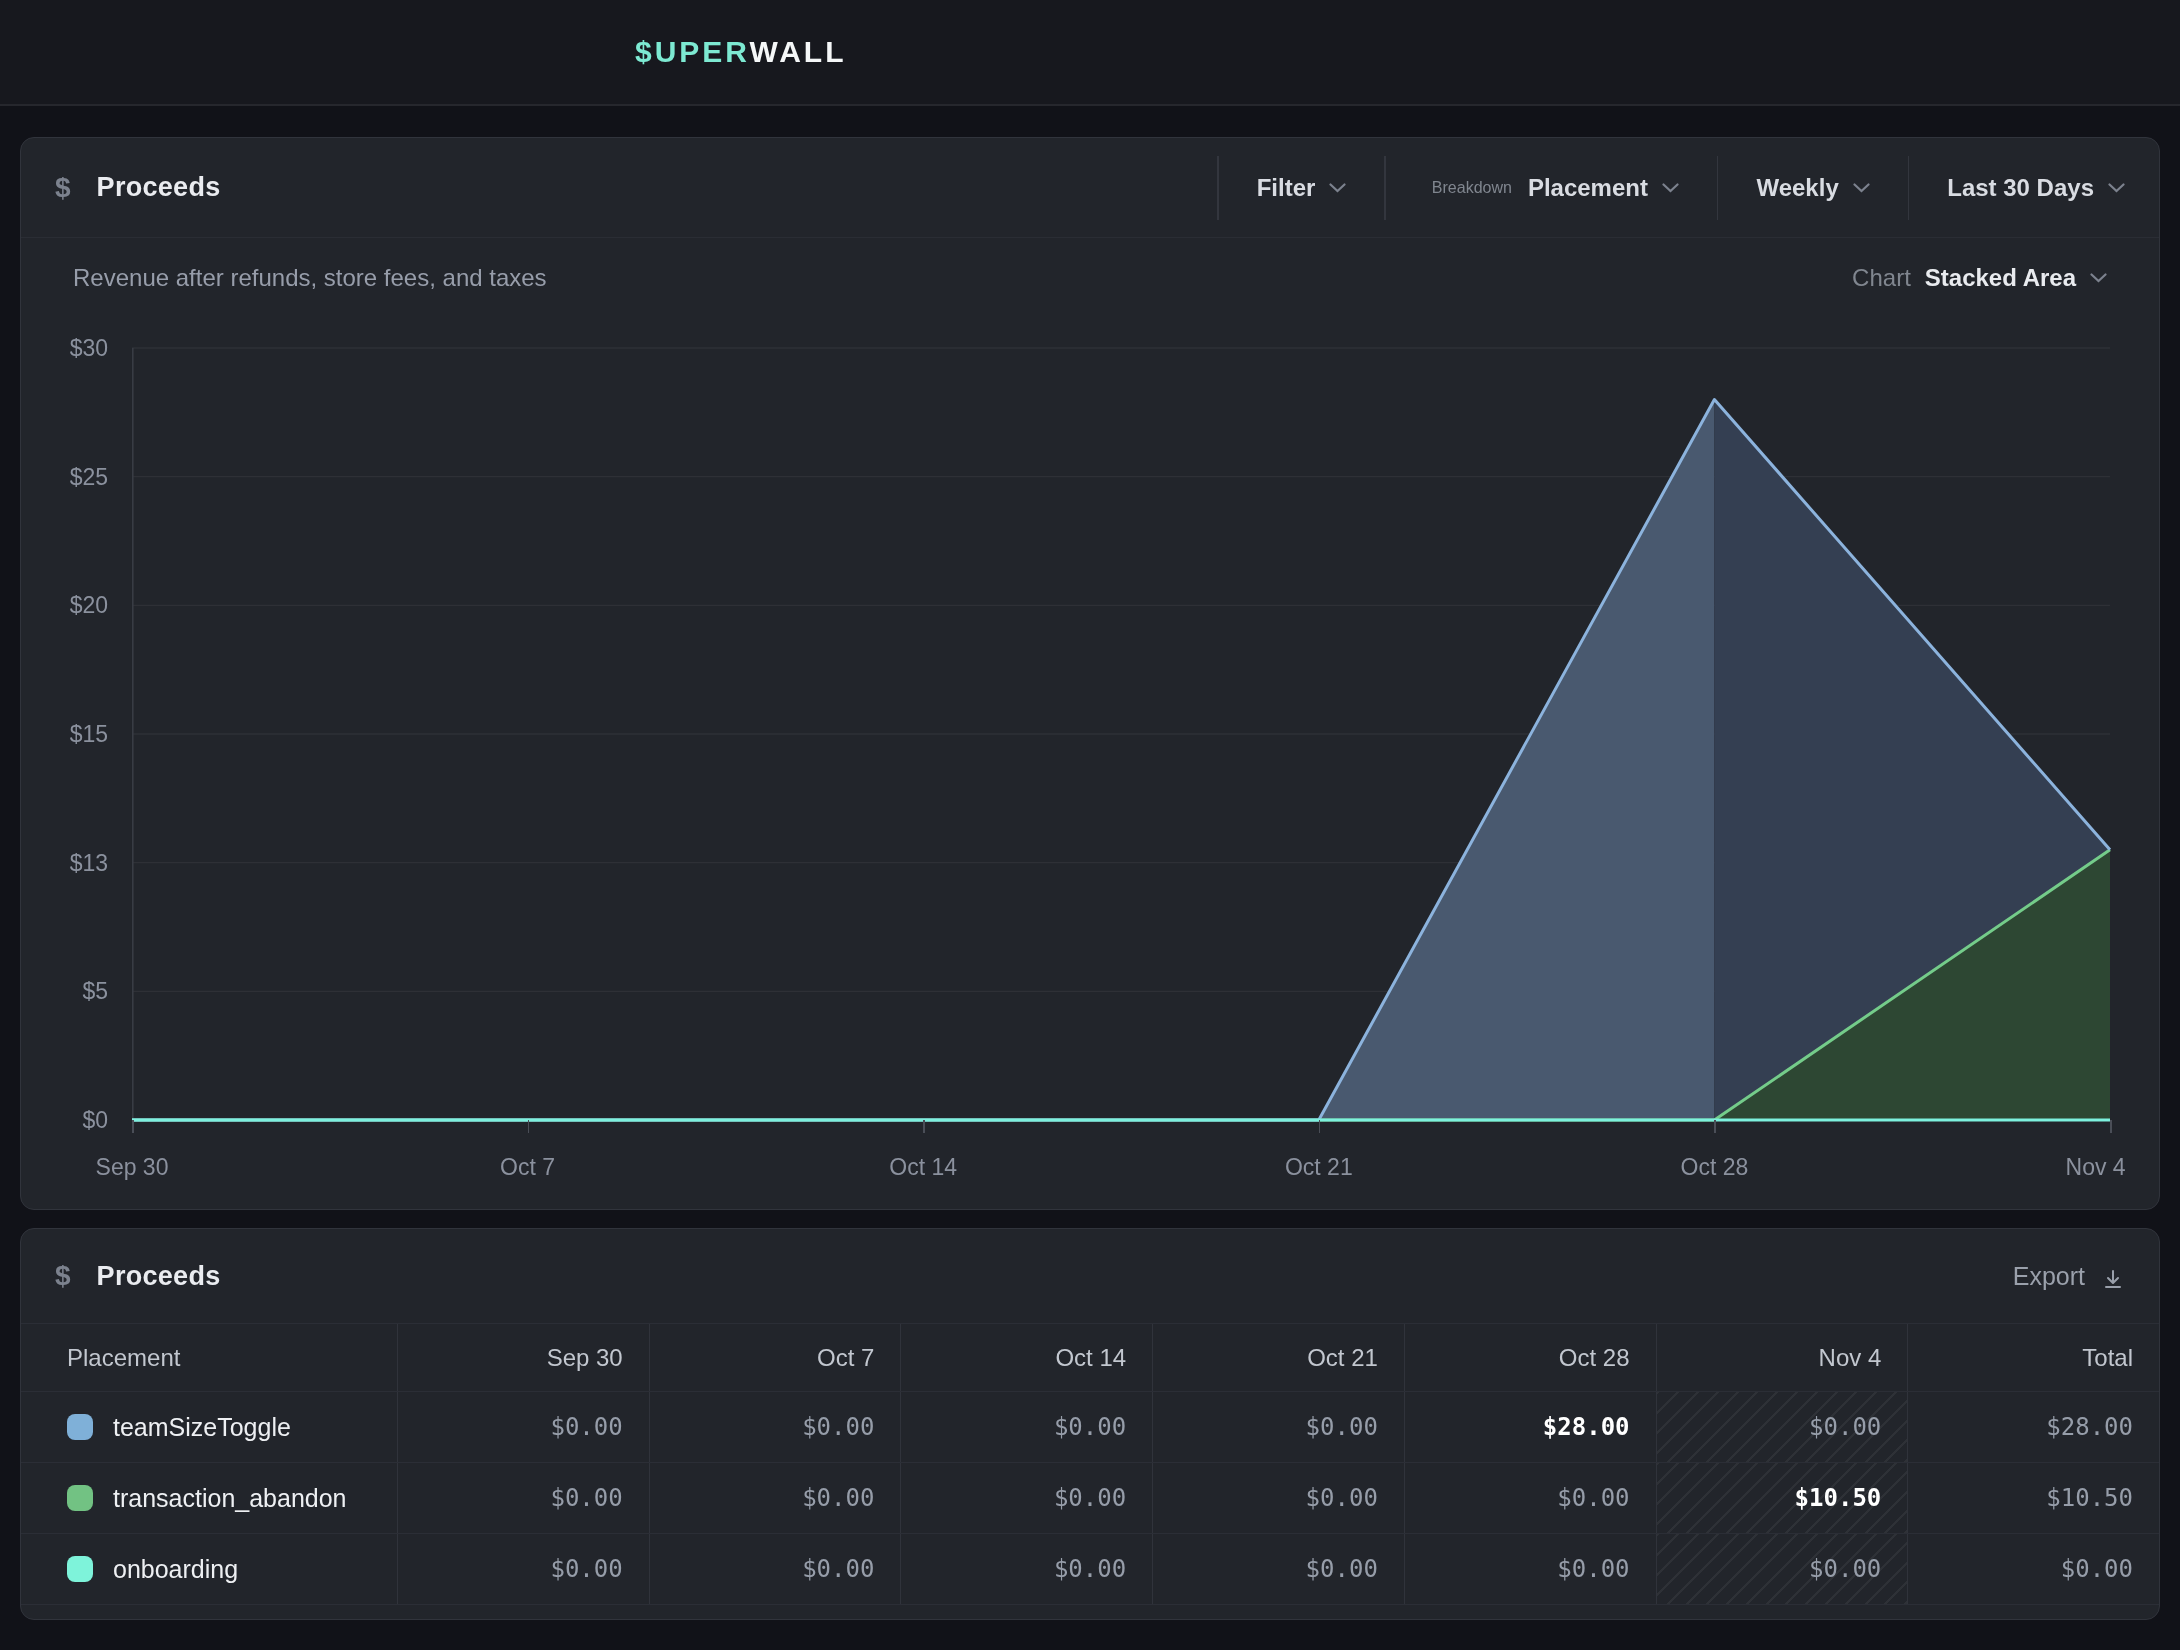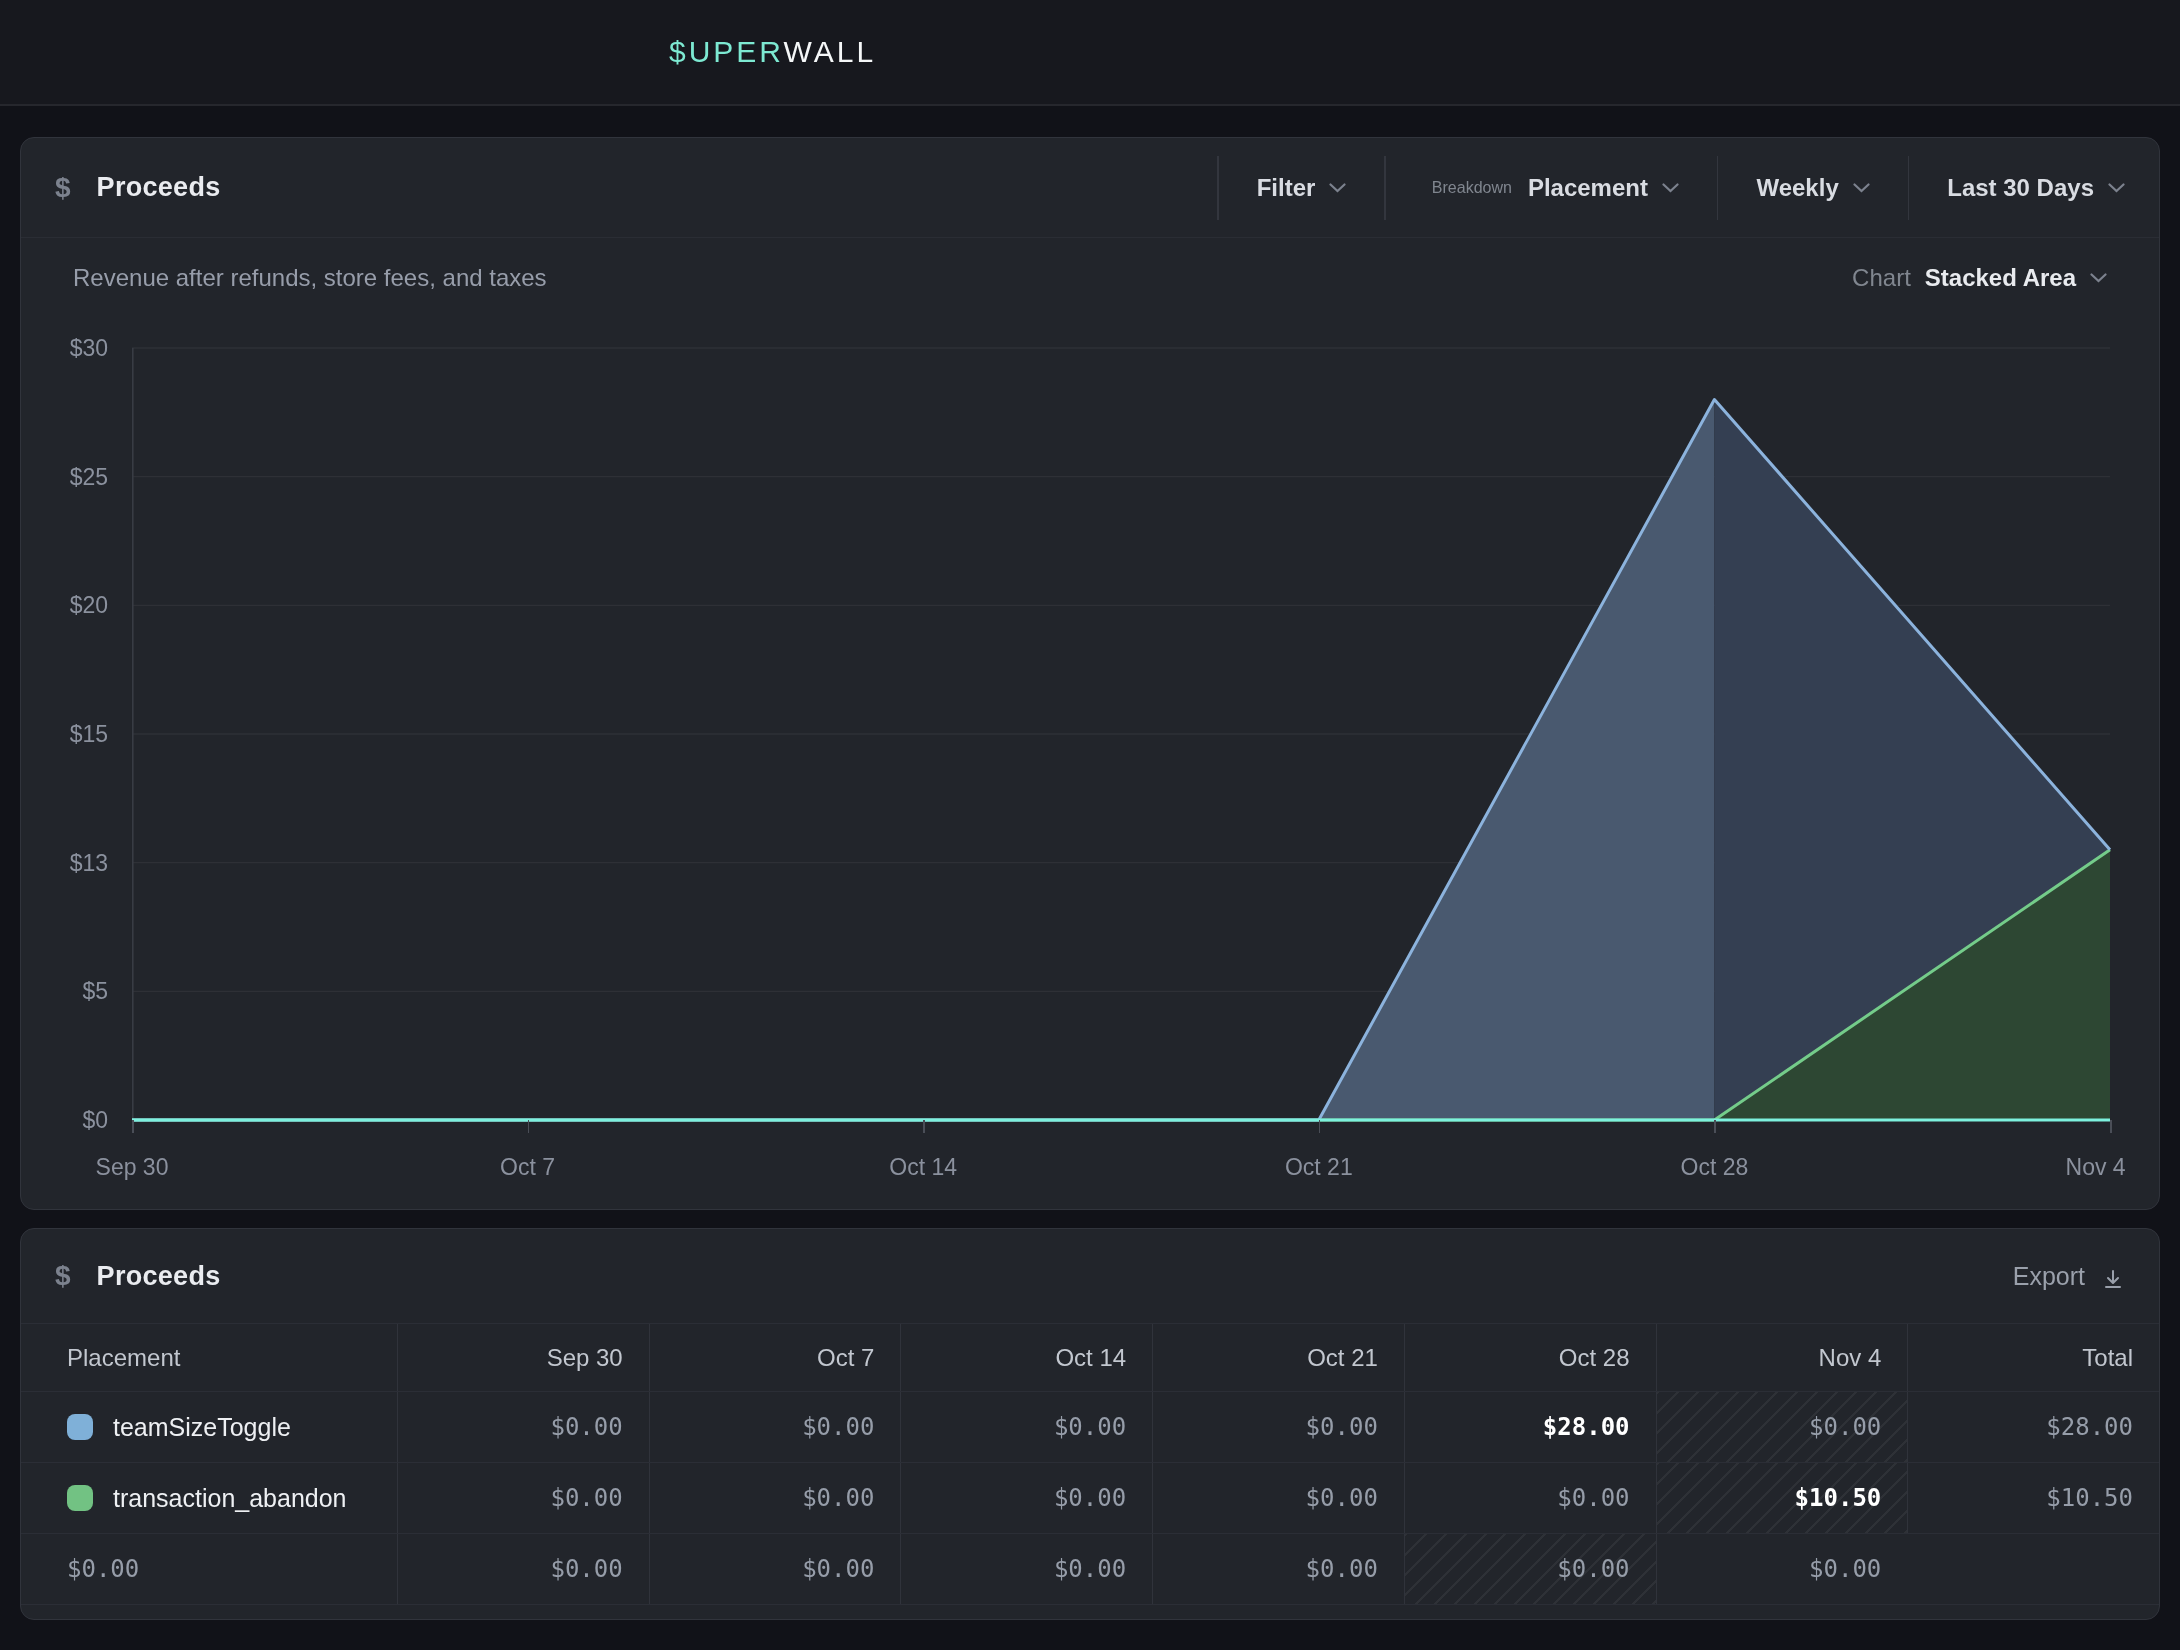--- a/index.html
+++ b/index.html
@@ -1,20 +1,20 @@
 <!DOCTYPE html>
 <html><head>
 <meta charset="utf-8">
 <style>
   * { margin:0; padding:0; box-sizing:border-box; }
   html,body { width:2180px; height:1650px; background:#111218; font-family:"Liberation Sans", sans-serif; overflow:hidden; position:relative; }
 
   
   .topbar { position:absolute; left:0; top:0; width:2180px; height:106px; background:#17181e; border-bottom:2px solid #26272d; }
-  .logo { position:absolute; left:669px; top:50%; transform:translateY(-50%); font-size:30px; font-weight:400; letter-spacing:3px; }
+  .logo { position:absolute; left:635px; top:50%; transform:translateY(-50%); font-size:30px; font-weight:700; letter-spacing:3px; }
   .logo .accent { color:#7de9d2; }
   .logo .rest { color:#f5f7f8; }
 
   
   .card { position:absolute; left:20px; width:2140px; background:#22252b; border:1.5px solid #31343c; border-radius:14px; }
   .chart-card { top:137px; height:1073px; }
   .table-card { top:1228px; height:392px; }
 
   .card-head { display:flex; align-items:center; justify-content:space-between; height:100px; padding:0 34px; border-bottom:1px solid #2a2d34; }
   .table-card .card-head { height:94px; border-bottom:none; }
@@ -233,20 +233,24 @@
         </div>
         <div class="tcell hatched">
           <span class="val bold">$10.50</span>
         </div>
         <div class="tcell">
           <span class="val">$10.50</span>
         </div>
       </div>
       <div class="trow">
         <div class="tcell">
+          <span class="swatch" style="background: rgb(126, 243, 218);"></span>
+          <span class="row-label">onboarding</span>
+        </div>
+        <div class="tcell">
           <span class="val">$0.00</span>
         </div>
         <div class="tcell">
           <span class="val">$0.00</span>
         </div>
         <div class="tcell">
           <span class="val">$0.00</span>
         </div>
         <div class="tcell">
           <span class="val">$0.00</span>

